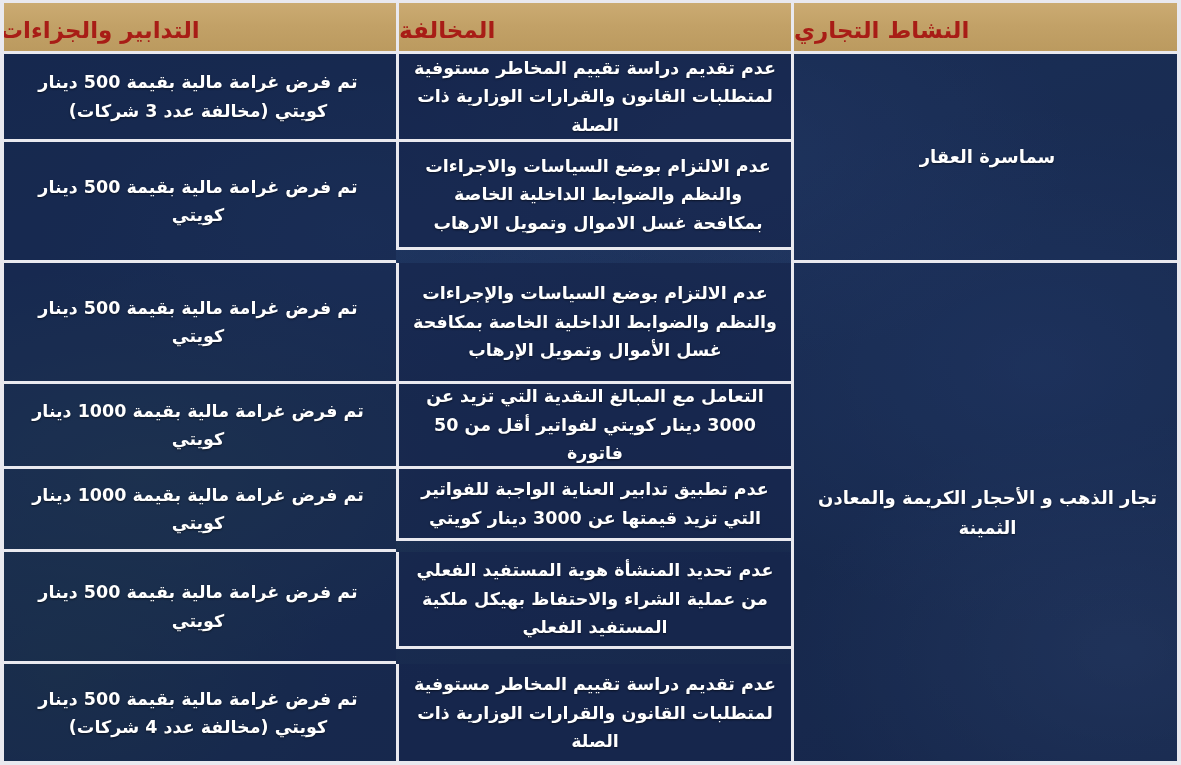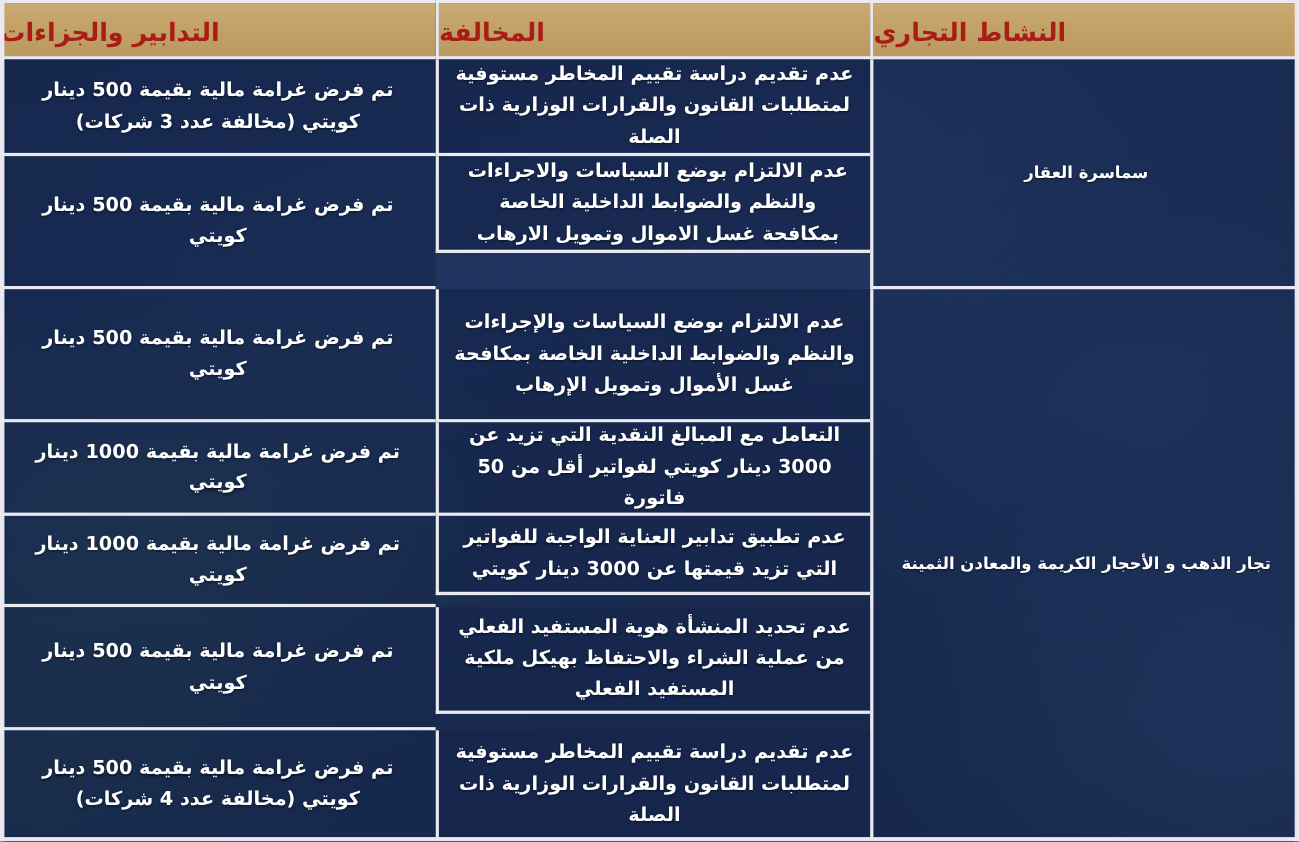--- a/index.html
+++ b/index.html
@@ -72,21 +72,21 @@
     justify-content:center;
     padding:6px 14px;
     box-sizing:border-box;
     border-bottom:3px solid #e9e9ef;
     background:rgba(23,40,78,.62);
     text-shadow:0 1px 2px rgba(0,0,0,.55);
   }
   .cell.sep-left{border-left:3px solid #e9e9ef;}
   .cell.no-bottom{border-bottom:none;}
   .cell.act{
-    font-size:15px;
+    font-size:18px;
     background:rgba(23,40,78,.34);
   }
   .cell.pen{background:rgba(23,40,78,.58);}
   .cell.vio{background:rgba(22,38,76,.72);}
   .cell span{display:block;width:100%;}
   .edge-l{position:absolute;left:0;top:0;bottom:0;width:4px;background:#e9e9ef;z-index:5;}
   .edge-r{position:absolute;right:0;top:0;bottom:0;width:4px;background:#e9e9ef;z-index:5;}
   .edge-b{position:absolute;left:0;right:0;bottom:0;height:4px;background:#e9e9ef;z-index:5;}
 </style>
 </head>
@@ -107,21 +107,21 @@
       <span>سماسرة العقار</span>
     </div>
 
     <div class="cell vio sep-left" style="height:88px;">
       <span>عدم تقديم دراسة تقييم المخاطر مستوفية لمتطلبات القانون والقرارات الوزارية ذات الصلة</span>
     </div>
     <div class="cell pen" style="height:88px;">
       <span>تم فرض غرامة مالية بقيمة 500 دينار كويتي (مخالفة عدد 3 شركات)</span>
     </div>
 
-    <div class="cell vio sep-left" style="height:88px;padding-left:20px;">
+    <div class="cell vio sep-left" style="height:108px;padding-left:20px;">
       <span>عدم الالتزام بوضع السياسات والاجراءات والنظم والضوابط الداخلية الخاصة بمكافحة غسل الاموال وتمويل الارهاب</span>
     </div>
     <div class="cell pen" style="height:121px;">
       <span>تم فرض غرامة مالية بقيمة 500 دينار كويتي</span>
     </div>
 
     <div class="cell act sep-left no-bottom" style="grid-row:span 5;height:499px;">
       <span>تجار الذهب و الأحجار الكريمة والمعادن الثمينة</span>
     </div>
 

